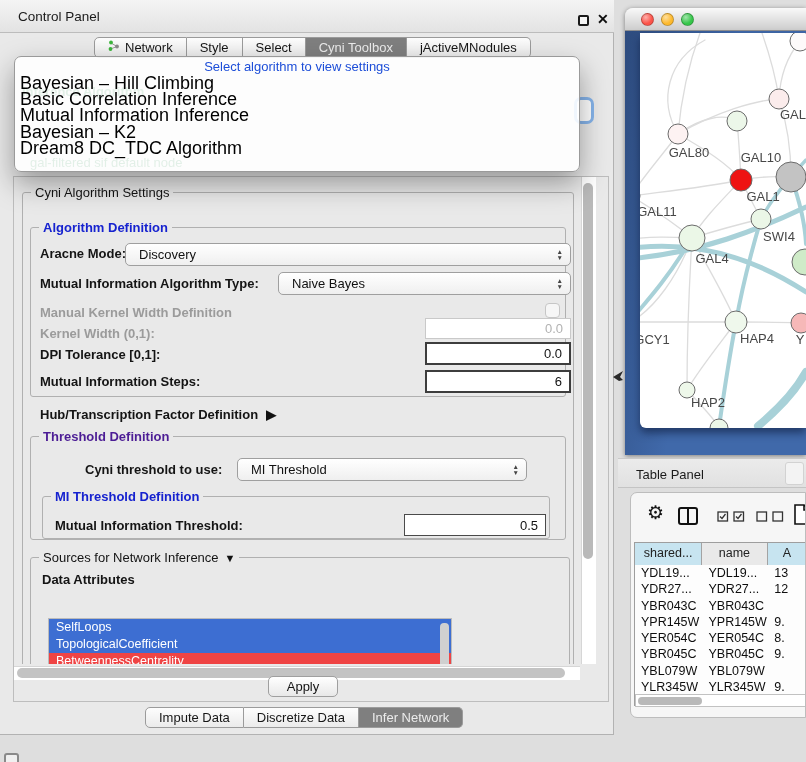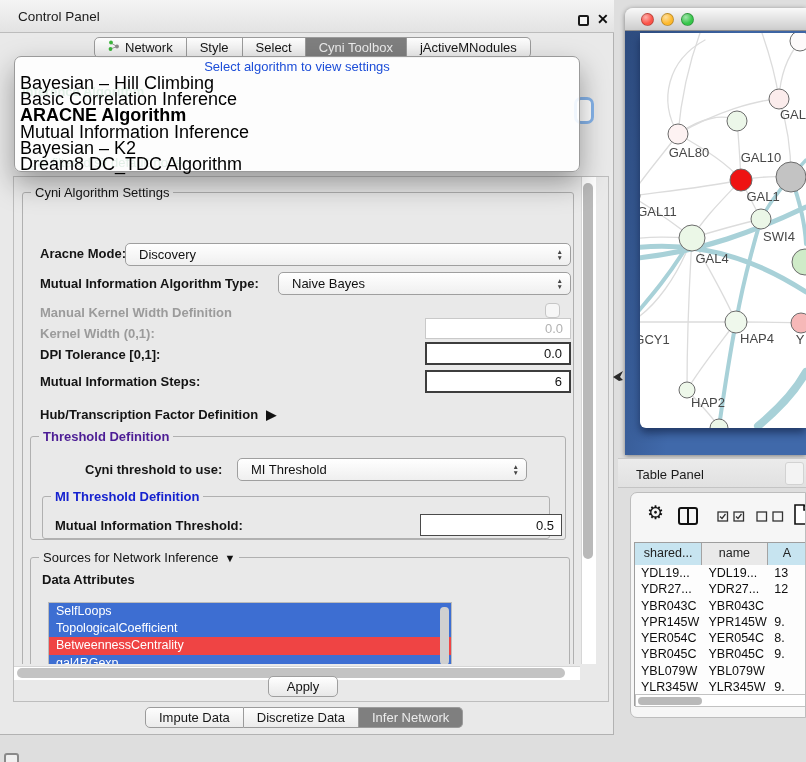--- a/index.html
+++ b/index.html
@@ -54,21 +54,21 @@
   .field{position:absolute;background:#fff;font-size:13px;text-align:right;padding-right:7px;
     color:#111;font-family:"Liberation Sans",sans-serif;outline:none;}
   .field.strong{border:2px solid #3d3d3d;}
   .field.mid{border:1.5px solid #4a4a4a;}
   .field.dim{border:1px solid #c9c9c9;color:#b2b2b2;}
   #kernel-check{position:absolute;left:531px;top:126px;width:15px;height:15px;background:#f6f6f6;
     border:1.5px solid #c6c6c6;border-radius:4px;}
   .tri{font-size:11px;color:#111;margin-left:6px;}
   #hub-row .tri{font-size:13px;margin-left:8px;}
   
-  #attr-list{position:absolute;left:34px;top:425px;width:404px;height:75px;background:#fff;
+  #attr-list{position:absolute;left:34px;top:441px;width:404px;height:75px;background:#fff;
     border:1px solid #bbb;overflow:hidden;}
   .attr-item{height:17.2px;line-height:17.2px;font-size:12.5px;color:#fff;padding-left:7px;
     width:494px;white-space:nowrap;}
   #attr-vscroll{position:absolute;right:2px;top:4px;width:9px;height:58px;background:#d0d0d0;border-radius:4px;}
   
   #v-scroll{left:581px;top:177px;width:15px;height:487px;background:#fff;border-left:1px solid #d6d6d6;}
   #v-thumb{left:583px;top:183px;width:10px;height:376px;background:#b9b9b9;border-radius:5px;}
   #h-scroll{left:14px;top:666px;width:566px;height:14px;background:#fff;border-top:1px solid #d6d6d6;}
   #h-thumb{left:17px;top:668px;width:548px;height:10px;background:#c3c3c3;border-radius:5px;}
   #apply-btn{left:268px;top:676px;width:70px;height:21px;border:1px solid #9f9f9f;border-radius:5px;
@@ -147,34 +147,36 @@
 
     <span id="ghost1" class="abs ghost">Inference Algorithm</span>
     <span id="ghost2" class="abs ghost">gal-filtered sif default node</span>
     <div id="combo-sliver" class="abs"></div>
 
     <div id="algo-popup" class="abs">
       <div id="popup-placeholder">Select algorithm to view settings</div>
       <div id="popup-items">
           <div class="popup-item">Bayesian – Hill Climbing</div>
           <div class="popup-item">Basic Correlation Inference</div>
-          <div class="popup-item sel">ARACNE Algorithm</div>
           <div class="popup-item">Mutual Information Inference</div>
           <div class="popup-item">Bayesian – K2</div>
           <div class="popup-item">Dream8 DC_TDC Algorithm</div>
         </div>
     </div>
 
     <div id="settings-container" class="abs"></div>
     <div id="settings-viewport" class="abs">
 
       <div class="group" id="settings-group" style="left:8px;top:15px;width:552px;height:480px;">
         <span class="group-title gt-plain">Cyni Algorithm Settings</span>
       </div>
 
+      <div class="group" style="left:16px;top:50px;width:536px;height:170px;">
+        <span class="group-title gt-blue">Algorithm Definition</span>
+      </div>
       <span class="lbl" style="left:26px;top:68px;">Aracne Mode:</span>
       <div class="combo" style="left:111px;top:66px;width:446px;height:23px;">
         <span>Discovery</span>
         <span class="arrows">▲<br>▼</span>
       </div>
       <span class="lbl" style="left:26px;top:98px;">Mutual Information Algorithm Type:</span>
       <div class="combo" style="left:264px;top:95px;width:293px;height:23px;">
         <span>Naive Bayes</span>
         <span class="arrows">▲<br>▼</span>
       </div>
@@ -194,21 +196,21 @@
       </div>
       <span class="lbl" style="left:71px;top:284px;">Cyni threshold to use:</span>
       <div class="combo" style="left:223px;top:281px;width:290px;height:23px;">
         <span>MI Threshold</span>
         <span class="arrows">▲<br>▼</span>
       </div>
       <div class="group" style="left:28px;top:319px;width:508px;height:43px;">
         <span class="group-title gt-blue" style="font-weight:bold;">MI Threshold Definition</span>
       </div>
       <span class="lbl" style="left:41px;top:340px;">Mutual Information Threshold:</span>
-      <input class="field mid" style="left: 406px; top: 337px; width: 142px; height: 22px;" readonly="" value="0.5">
+      <input class="field mid" style="left: 390px; top: 337px; width: 142px; height: 22px;" readonly="" value="0.5">
 
       <div class="group" style="left:16px;top:380px;width:540px;height:150px;">
         <span class="group-title gt-plain"><span>Sources for Network Inference</span><span class="tri">▼</span></span>
       </div>
       <span class="lbl" style="left:28px;top:394px;">Data Attributes</span>
       <div id="attr-list">
         <div id="attr-items">
             <div class="attr-item" style="background: rgb(61, 110, 210);">SelfLoops</div>
             <div class="attr-item" style="background: rgb(61, 110, 210);">TopologicalCoefficient</div>
             <div class="attr-item" style="background: #ef4444;">BetweennessCentrality</div>

